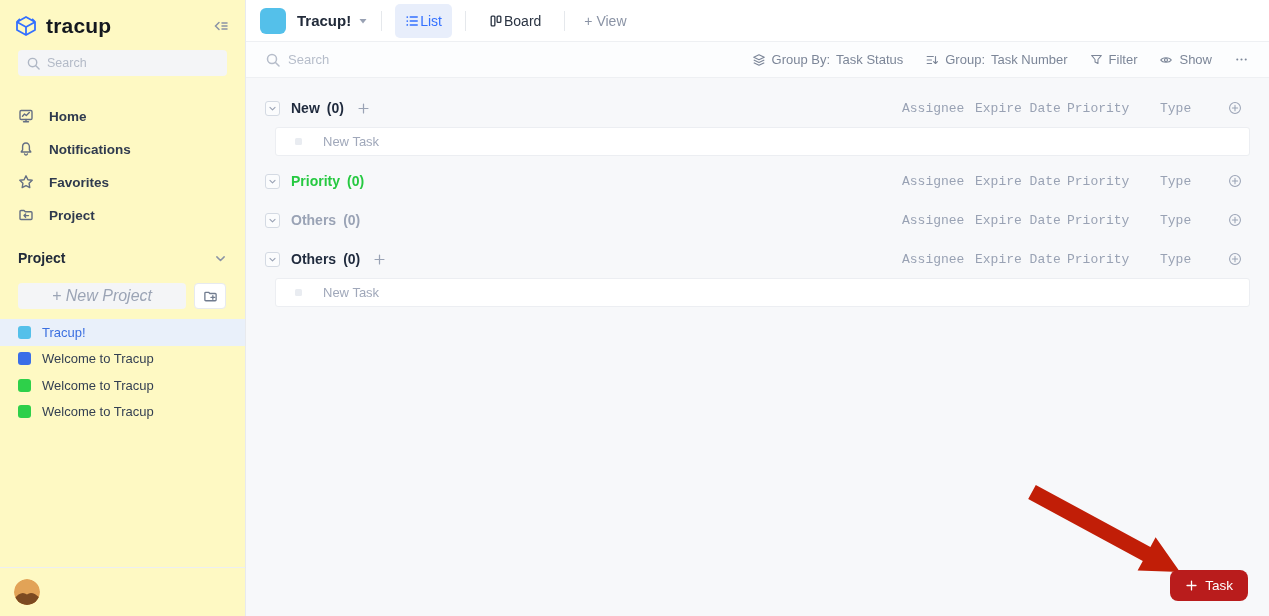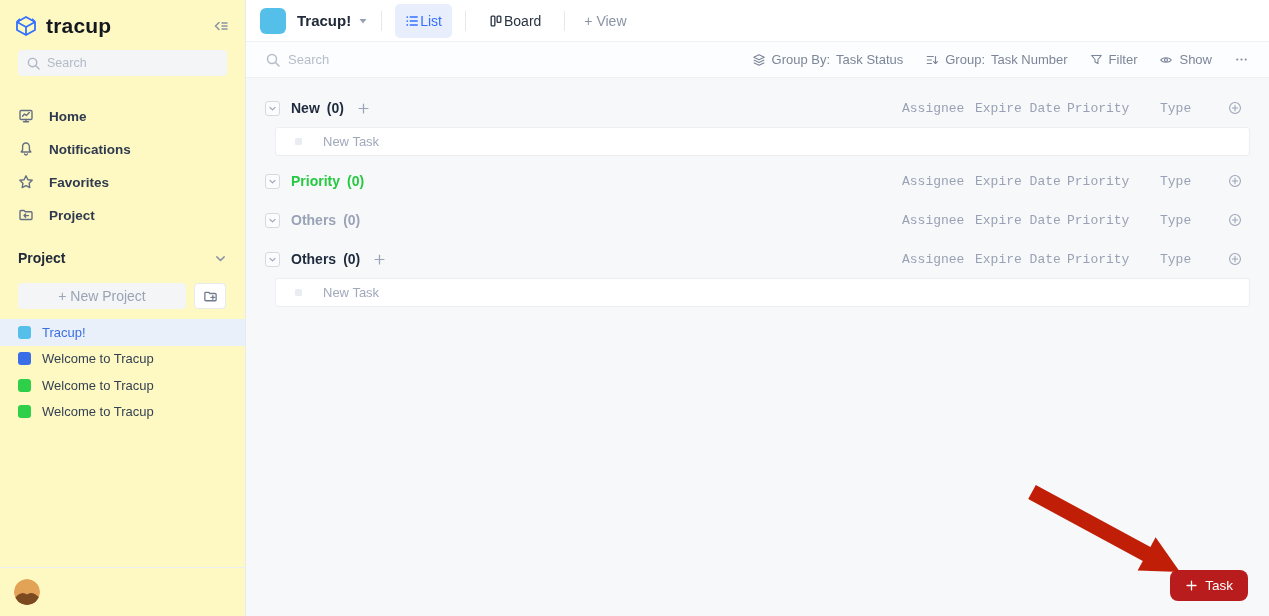--- a/index.html
+++ b/index.html
@@ -38,21 +38,21 @@
   .nav-item .ic { color:#646f83; width:17px; }
   .nav-item .lbl { margin-left:14px; font-size:13.5px; font-weight:700; color:#2f3a4e; }
 
   .proj-header { display:flex; align-items:center; margin:27px 18px 0; }
   .proj-title { font-size:14px; font-weight:700; color:#222b3a; }
   .proj-chevron { margin-left:auto; color:#8a93a5; cursor:pointer; }
 
   .newproj-row { display:flex; align-items:center; margin:17px 18px 0; }
   .newproj-btn {
     flex:0 0 168px; height:26px; background:#f4f5f7; border:0; border-radius:4px;
-    font-size:14px; color:#9ba4b5; cursor:pointer; font-family:"Liberation Sans",sans-serif;
+    font-size:16px; color:#9ba4b5; cursor:pointer; font-family:"Liberation Sans",sans-serif;font-style:italic;
   }
   .folder-add-btn {
     margin-left:8px; width:32px; height:26px; border:1px solid #e7eaef; border-radius:4px;
     background:#fff; display:flex; align-items:center; justify-content:center; color:#717c8f; cursor:pointer;
   }
 
   .proj-list { margin-top:10px; }
   .proj-item { display:flex; align-items:center; height:26.5px; padding-left:18px; cursor:pointer; font-size:13px; color:#333f52; }
   .proj-item.selected { background:#e9f0fa; color:#3b6fe0; }
   .proj-chip { width:13px; height:13px; border-radius:3px; margin-right:11px; flex:0 0 13px; }

